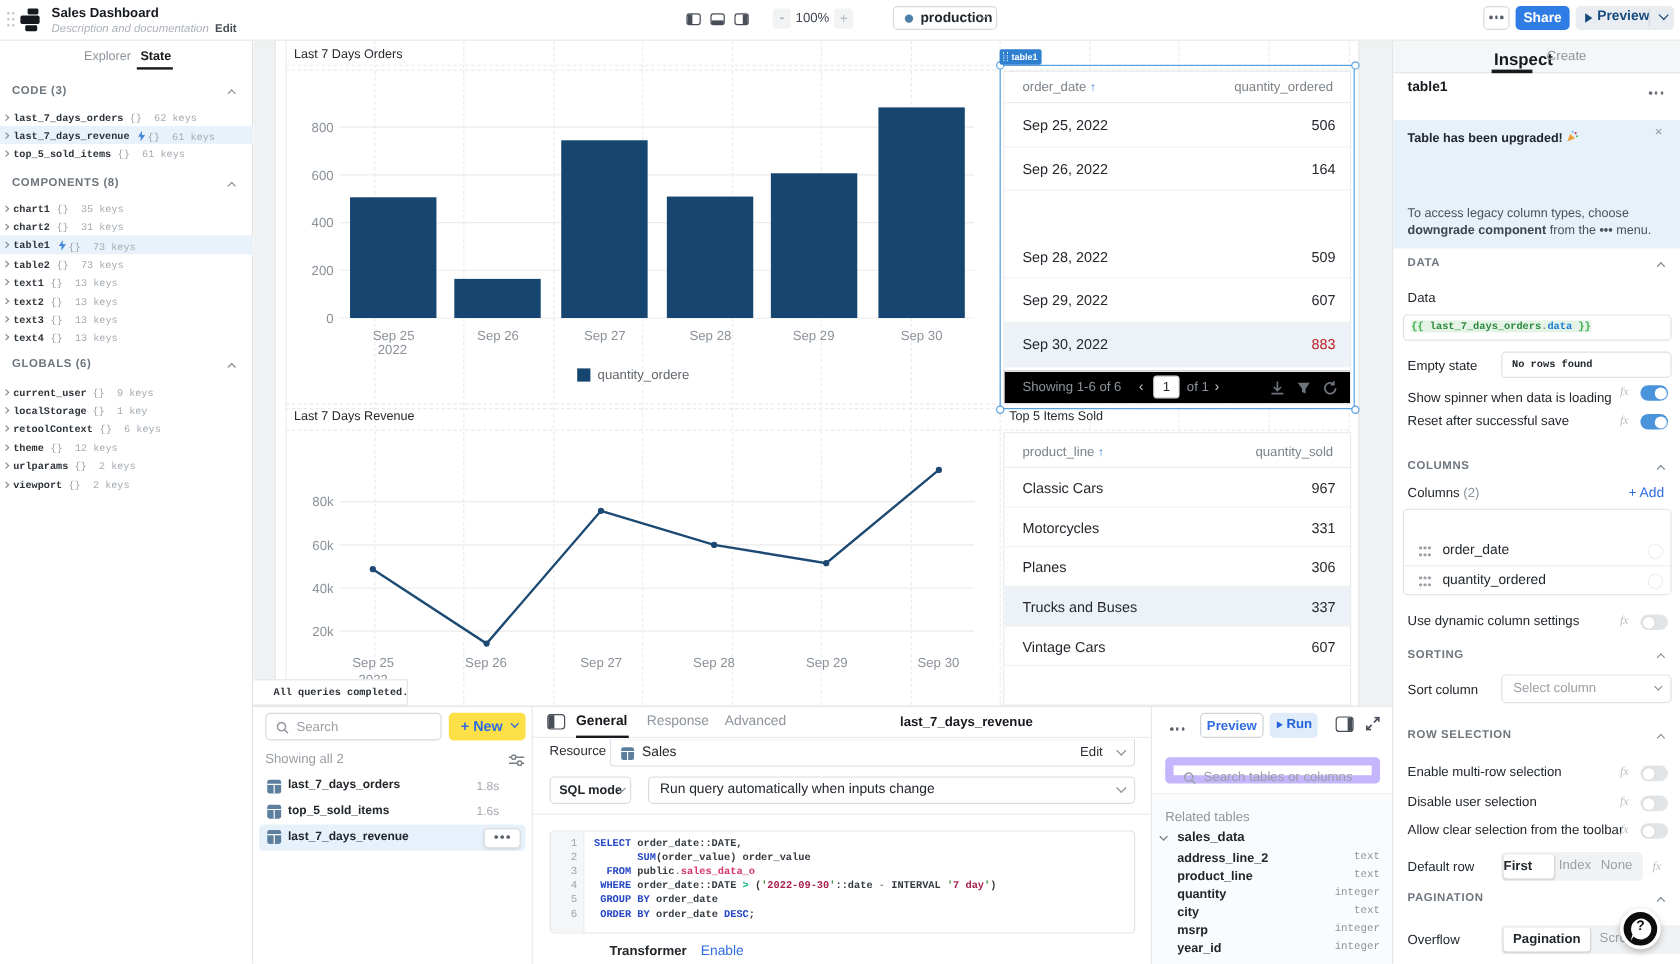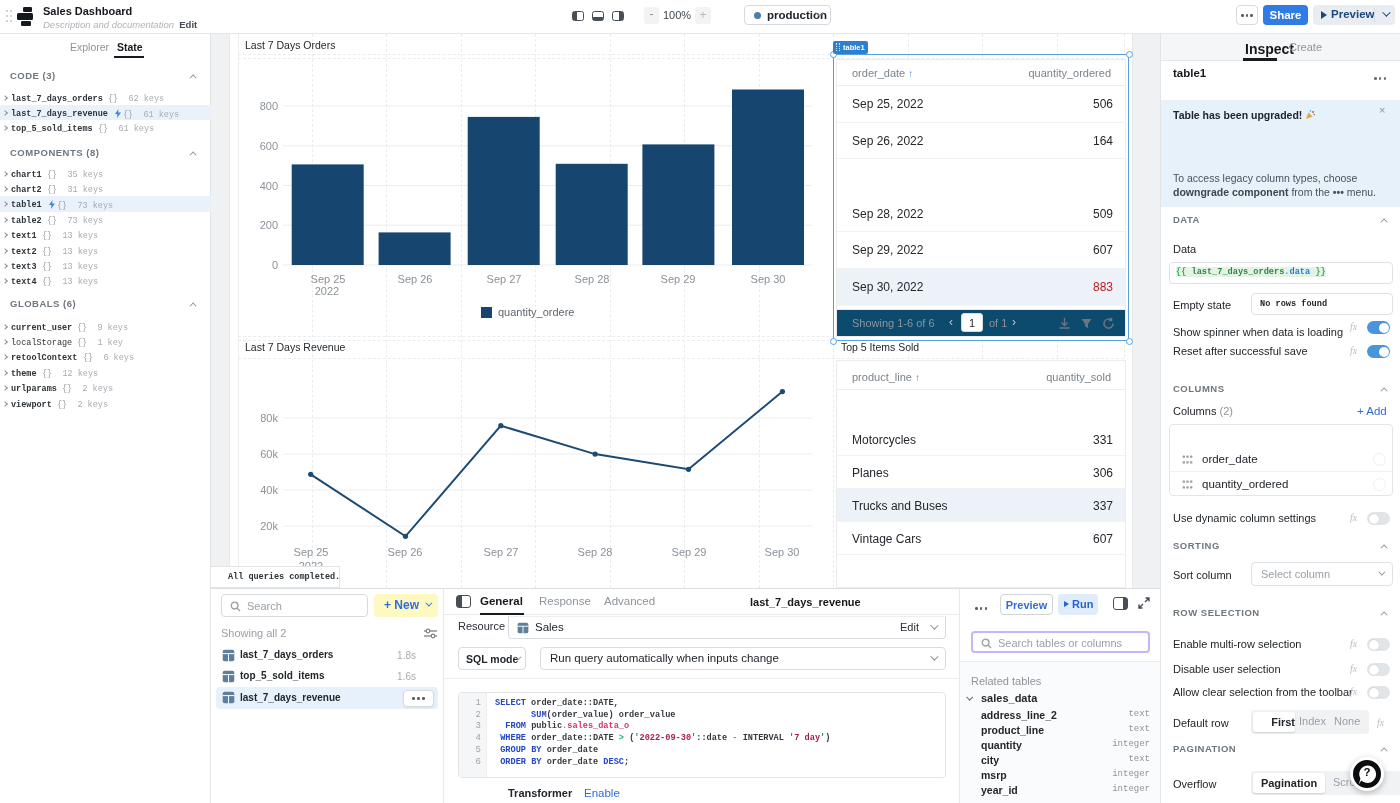--- a/index.html
+++ b/index.html
@@ -106,21 +106,21 @@
 <div class="ab mono" style="left:42px;top:227.9px;font-size:8.5px;color:#9aa0a6;white-space:pre">{}  <span style="color:#a6acb2">13 keys</span></div>
 <i class="chev cr ab" style="left:3px;top:245.3px;width:4px;height:4px;border-width:1.2px"></i>
 <div class="ab mono" style="left:11px;top:243.3px;font-size:8.5px;font-weight:700;color:#2d3339;white-space:pre">text4</div>
 <div class="ab mono" style="left:42px;top:243.3px;font-size:8.5px;color:#9aa0a6;white-space:pre">{}  <span style="color:#a6acb2">13 keys</span></div>
 <div class="ab sech" style="left:10px;top:264px">GLOBALS (6)</div>
 <i class="chev cu ab" style="left:192px;top:268px;width:5px;height:5px"></i>
 <i class="chev cr ab" style="left:3px;top:290.5px;width:4px;height:4px;border-width:1.2px"></i>
 <div class="ab mono" style="left:11px;top:288.5px;font-size:8.5px;font-weight:700;color:#2d3339;white-space:pre">current_user</div>
 <div class="ab mono" style="left:77px;top:288.5px;font-size:8.5px;color:#9aa0a6;white-space:pre">{}  <span style="color:#a6acb2">9 keys</span></div>
 <i class="chev cr ab" style="left:3px;top:305.9px;width:4px;height:4px;border-width:1.2px"></i>
-<div class="ab mono" style="left:11px;top:303.9px;font-size:8.5px;font-weight:400;color:#2d3339;white-space:pre">localStorage</div>
+<div class="ab mono" style="left:11px;top:303.9px;font-size:8.5px;font-weight:700;color:#2d3339;white-space:pre">localStorage</div>
 <div class="ab mono" style="left:77px;top:303.9px;font-size:8.5px;color:#9aa0a6;white-space:pre">{}  <span style="color:#a6acb2">1 key</span></div>
 <i class="chev cr ab" style="left:3px;top:321.3px;width:4px;height:4px;border-width:1.2px"></i>
 <div class="ab mono" style="left:11px;top:319.3px;font-size:8.5px;font-weight:700;color:#2d3339;white-space:pre">retoolContext</div>
 <div class="ab mono" style="left:83px;top:319.3px;font-size:8.5px;color:#9aa0a6;white-space:pre">{}  <span style="color:#a6acb2">6 keys</span></div>
 <i class="chev cr ab" style="left:3px;top:336.7px;width:4px;height:4px;border-width:1.2px"></i>
 <div class="ab mono" style="left:11px;top:334.7px;font-size:8.5px;font-weight:700;color:#2d3339;white-space:pre">theme</div>
 <div class="ab mono" style="left:42px;top:334.7px;font-size:8.5px;color:#9aa0a6;white-space:pre">{}  <span style="color:#a6acb2">12 keys</span></div>
 <i class="chev cr ab" style="left:3px;top:352.1px;width:4px;height:4px;border-width:1.2px"></i>
 <div class="ab mono" style="left:11px;top:350.1px;font-size:8.5px;font-weight:700;color:#2d3339;white-space:pre">urlparams</div>
 <div class="ab mono" style="left:62px;top:350.1px;font-size:8.5px;color:#9aa0a6;white-space:pre">{}  <span style="color:#a6acb2">2 keys</span></div>
@@ -220,41 +220,45 @@
         <div class="ab" style="right:14px;top:11px;font-size:12px;font-weight:500;color:#24282d">509</div>
       </div>
 <div class="ab" style="left:0;top:172.4px;width:290px;height:36.6px;border-bottom:1px solid #f1f2f3">
         <div class="ab" style="left:15px;top:11px;font-size:12px;font-weight:500;color:#24282d">Sep 29, 2022</div>
         <div class="ab" style="right:14px;top:11px;font-size:12px;font-weight:500;color:#24282d">607</div>
       </div>
 <div class="ab" style="left:0;top:209.0px;width:290px;height:36.6px;background:#ecf2f8;border-bottom:1px solid #f1f2f3">
         <div class="ab" style="left:15px;top:11px;font-size:12px;font-weight:500;color:#24282d">Sep 30, 2022</div>
         <div class="ab" style="right:14px;top:11px;font-size:12px;font-weight:500;color:#b91c1c">883</div>
       </div>
-<div class="ab" style="left:0;bottom:0;width:290px;height:27px;background:#0c4a6e;border-top:1px solid #e7e8ea">
+<div class="ab" style="left:0;bottom:0;width:290px;height:27px;background:#000000;border-top:1px solid #e7e8ea">
         <div class="ab" style="left:15px;top:7px;font-size:11px;color:#8d949b">Showing 1-6 of 6</div>
         <div class="ab" style="left:112px;top:5px;font-size:12px;color:#c3c7cc">‹</div>
         <div class="ab" style="left:124px;top:3px;width:22px;height:19px;background:#fff;border:1px solid #d9dcdf;border-radius:3px;text-align:center;line-height:19px;font-size:11px;color:#24282d">1</div>
         <div class="ab" style="left:152px;top:7px;font-size:11px;color:#8d949b">of 1</div>
         <div class="ab" style="left:175px;top:5px;font-size:12px;color:#c3c7cc">›</div>
         <svg class="ab" style="left:221px;top:7px" width="13" height="13" viewBox="0 0 13 13">
           <path d="M6.5 1 v7 M3.5 5.5 L6.5 8.5 L9.5 5.5 M1.5 11 h10" stroke="#6d747b" stroke-width="1.4" fill="none"></path>
         </svg>
         <svg class="ab" style="left:243px;top:7px" width="13" height="13" viewBox="0 0 13 13">
           <path d="M1.5 2 h10 L8 7 v4 l-3 -1.4 V7 Z" fill="#6d747b"></path>
         </svg>
         <svg class="ab" style="left:265px;top:7px" width="13" height="13" viewBox="0 0 13 13">
           <path d="M11 6.5 a4.5 4.5 0 1 1 -1.6 -3.4 M9.5 0.8 v2.6 h-2.6" stroke="#6d747b" stroke-width="1.5" fill="none"></path>
         </svg>
       </div>
 </div>
 <div class="ab" style="left:625px;top:326px;width:290px;height:228px;background:#fff;border:1px solid #ececee;overflow:hidden">
 <div class="ab" style="left:15px;top:10px;font-size:11px;color:#7b838a">product_line <span style="color:#3b82d8;font-size:10px">↑</span></div>
 <div class="ab" style="right:14px;top:10px;font-size:11px;color:#7b838a">quantity_sold</div>
 <div class="ab" style="left:0;top:28px;width:290px;height:1px;background:#ececee"></div>
+<div class="ab" style="left:0;top:29px;width:290px;height:33px;border-bottom:1px solid #f1f2f3">
+        <div class="ab" style="left:15px;top:10px;font-size:12px;font-weight:500;color:#24282d">Classic Cars</div>
+        <div class="ab" style="right:14px;top:10px;font-size:12px;font-weight:500;color:#24282d">967</div>
+      </div>
 <div class="ab" style="left:0;top:62px;width:290px;height:33px;border-bottom:1px solid #f1f2f3">
         <div class="ab" style="left:15px;top:10px;font-size:12px;font-weight:500;color:#24282d">Motorcycles</div>
         <div class="ab" style="right:14px;top:10px;font-size:12px;font-weight:500;color:#24282d">331</div>
       </div>
 <div class="ab" style="left:0;top:95px;width:290px;height:33px;border-bottom:1px solid #f1f2f3">
         <div class="ab" style="left:15px;top:10px;font-size:12px;font-weight:500;color:#24282d">Planes</div>
         <div class="ab" style="right:14px;top:10px;font-size:12px;font-weight:500;color:#24282d">306</div>
       </div>
 <div class="ab" style="left:0;top:128px;width:290px;height:33px;background:#ecf2f8;border-bottom:1px solid #f1f2f3">
         <div class="ab" style="left:15px;top:10px;font-size:12px;font-weight:500;color:#24282d">Trucks and Buses</div>
@@ -281,21 +285,21 @@
   </div>
 <div class="ab" style="left:211px;top:588px;width:949px;height:215px;background:#fff;border-top:1px solid #dcdfe2">
 <div class="ab" style="left:0;top:0;width:233px;height:215px;border-right:1px solid #e6e8ea">
 <div class="ab" style="left:10px;top:5px;width:147px;height:23px;border:1px solid #d8dbde;border-radius:4px">
         <svg class="ab" style="left:8px;top:6px" width="11" height="11" viewBox="0 0 11 11">
           <circle cx="4.6" cy="4.6" r="3.4" stroke="#9aa0a6" stroke-width="1.3" fill="none"></circle>
           <line x1="7.2" y1="7.2" x2="10" y2="10" stroke="#9aa0a6" stroke-width="1.3"></line>
         </svg>
         <div class="ab" style="left:25px;top:5px;font-size:11px;color:#9aa0a6">Search</div>
       </div>
-<div class="ab" style="left:163px;top:5px;width:64px;height:23px;background:#fef9c3;border-radius:4px;text-align:left">
+<div class="ab" style="left:163px;top:5px;width:64px;height:23px;background:#fde047;border-radius:4px;text-align:left">
         <span class="ab" style="left:10px;top:0;font-size:12px;color:#2f6ce0;line-height:23px;font-weight:600">+ New</span>
         <i class="chev cd ab" style="right:8px;top:8px;width:5px;height:5px;border-color:#2f6ce0"></i>
       </div>
 <div class="ab" style="left:10px;top:38px;font-size:11px;color:#9aa0a6">Showing all 2</div>
 <svg class="ab" style="left:213px;top:39px" width="13" height="11" viewBox="0 0 13 11">
         <line x1="0" y1="3" x2="13" y2="3" stroke="#7a8187" stroke-width="1.3"></line>
         <line x1="0" y1="8" x2="13" y2="8" stroke="#7a8187" stroke-width="1.3"></line>
         <circle cx="4" cy="3" r="1.8" fill="#fff" stroke="#7a8187" stroke-width="1.2"></circle>
         <circle cx="9" cy="8" r="1.8" fill="#fff" stroke="#7a8187" stroke-width="1.2"></circle>
       </svg>
@@ -381,21 +385,21 @@
 <div class="ab" style="left:98px;top:5px;width:40px;height:21px;background:#e1ecfb;border-radius:4px">
         <div class="ab" style="left:6px;top:7px;width:0;height:0;border-left:5px solid #2563d9;border-top:3.5px solid transparent;border-bottom:3.5px solid transparent"></div>
         <div class="ab" style="left:14px;top:4px;font-size:11px;font-weight:700;color:#2563d9">Run</div>
       </div>
 <div class="ab" style="left:153px;top:8px;width:15px;height:13px;border:1.6px solid #474e57;border-radius:3px">
         <div class="ab" style="right:0;top:0;width:4.5px;height:100%;background:#474e57"></div>
       </div>
 <svg class="ab" style="left:178px;top:8px" width="12" height="12" viewBox="0 0 12 12">
         <path d="M7.5 1 H11 V4.5 M11 1 L7 5 M4.5 11 H1 V7.5 M1 11 L5 7" stroke="#474e57" stroke-width="1.4" fill="none"></path>
       </svg>
-<div class="ab" style="left:11px;top:42px;width:179px;height:22px;border:2px solid #c4b5fd;border-radius:4px;background:#fff">
+<div class="ab" style="left:11px;top:42px;width:179px;height:22px;border:7px solid #c4b5fd;border-radius:4px;background:#fff">
         <svg class="ab" style="left:8px;top:5px" width="11" height="11" viewBox="0 0 11 11">
           <circle cx="4.6" cy="4.6" r="3.4" stroke="#9aa0a6" stroke-width="1.3" fill="none"></circle>
           <line x1="7.2" y1="7.2" x2="10" y2="10" stroke="#9aa0a6" stroke-width="1.3"></line>
         </svg>
         <div class="ab" style="left:25px;top:4px;font-size:11px;color:#9aa0a6">Search tables or columns</div>
       </div>
 <div class="ab" style="left:0;top:72px;width:200px;height:143px;background:#fafbfc;border-top:1px solid #eceef0"></div>
 <div class="ab" style="left:11px;top:86px;font-size:11px;color:#8d949c">Related tables</div>
 <i class="chev cd ab" style="left:6px;top:107px;width:4.5px;height:4.5px;border-color:#6a7178"></i>
 <div class="ab" style="left:21px;top:103px;font-size:11px;font-weight:700;color:#1f242a">sales_data</div>
@@ -505,21 +509,21 @@
 <div class="tog tgoff ab" style="left:206px;top:629px">
       <div class="kn"></div>
     </div>
 <div class="ab lbl" style="left:12px;top:652px">Allow clear selection from the toolbar</div>
 <div class="ab fx" style="left:189px;top:652px">fx</div>
 <div class="tog tgoff ab" style="left:206px;top:652px">
       <div class="kn"></div>
     </div>
 <div class="ab lbl" style="left:12px;top:683px">Default row</div>
 <div class="ab" style="left:90px;top:676px;width:118px;height:24px;background:#f1f2f4;border-radius:4px">
-      <div class="ab" style="left:2px;top:2px;width:42px;height:20px;background:#fff;border-radius:3px;box-shadow:0 1px 2px rgba(0,0,0,.15);text-align:right;line-height:20px;font-size:11px;font-weight:600;color:#21262b">First</div>
+      <div class="ab" style="left:2px;top:2px;width:42px;height:20px;background:#fff;border-radius:3px;box-shadow:0 1px 2px rgba(0,0,0,.15);text-align:left;line-height:20px;font-size:11px;font-weight:600;color:#21262b">First</div>
       <div class="ab" style="left:48px;top:5px;font-size:11px;color:#9aa0a6">Index</div>
       <div class="ab" style="left:83px;top:5px;font-size:11px;color:#9aa0a6">None</div>
     </div>
 <div class="ab fx" style="left:216px;top:683px">fx</div>
 <div class="ab sech" style="left:12px;top:709px">PAGINATION</div>
 <i class="chev cu ab" style="left:222px;top:713px;width:5px;height:5px"></i>
 <div class="ab lbl" style="left:12px;top:744px">Overflow</div>
 <div class="ab" style="left:90px;top:737px;width:150px;height:24px;background:#f1f2f4;border-radius:4px 0 0 4px">
       <div class="ab" style="left:2px;top:2px;width:72px;height:20px;background:#fff;border-radius:3px;box-shadow:0 1px 2px rgba(0,0,0,.15);text-align:center;line-height:20px;font-size:11px;font-weight:600;color:#21262b">Pagination</div>
       <div class="ab" style="left:82px;top:5px;font-size:11px;color:#9aa0a6">Scroll</div>

